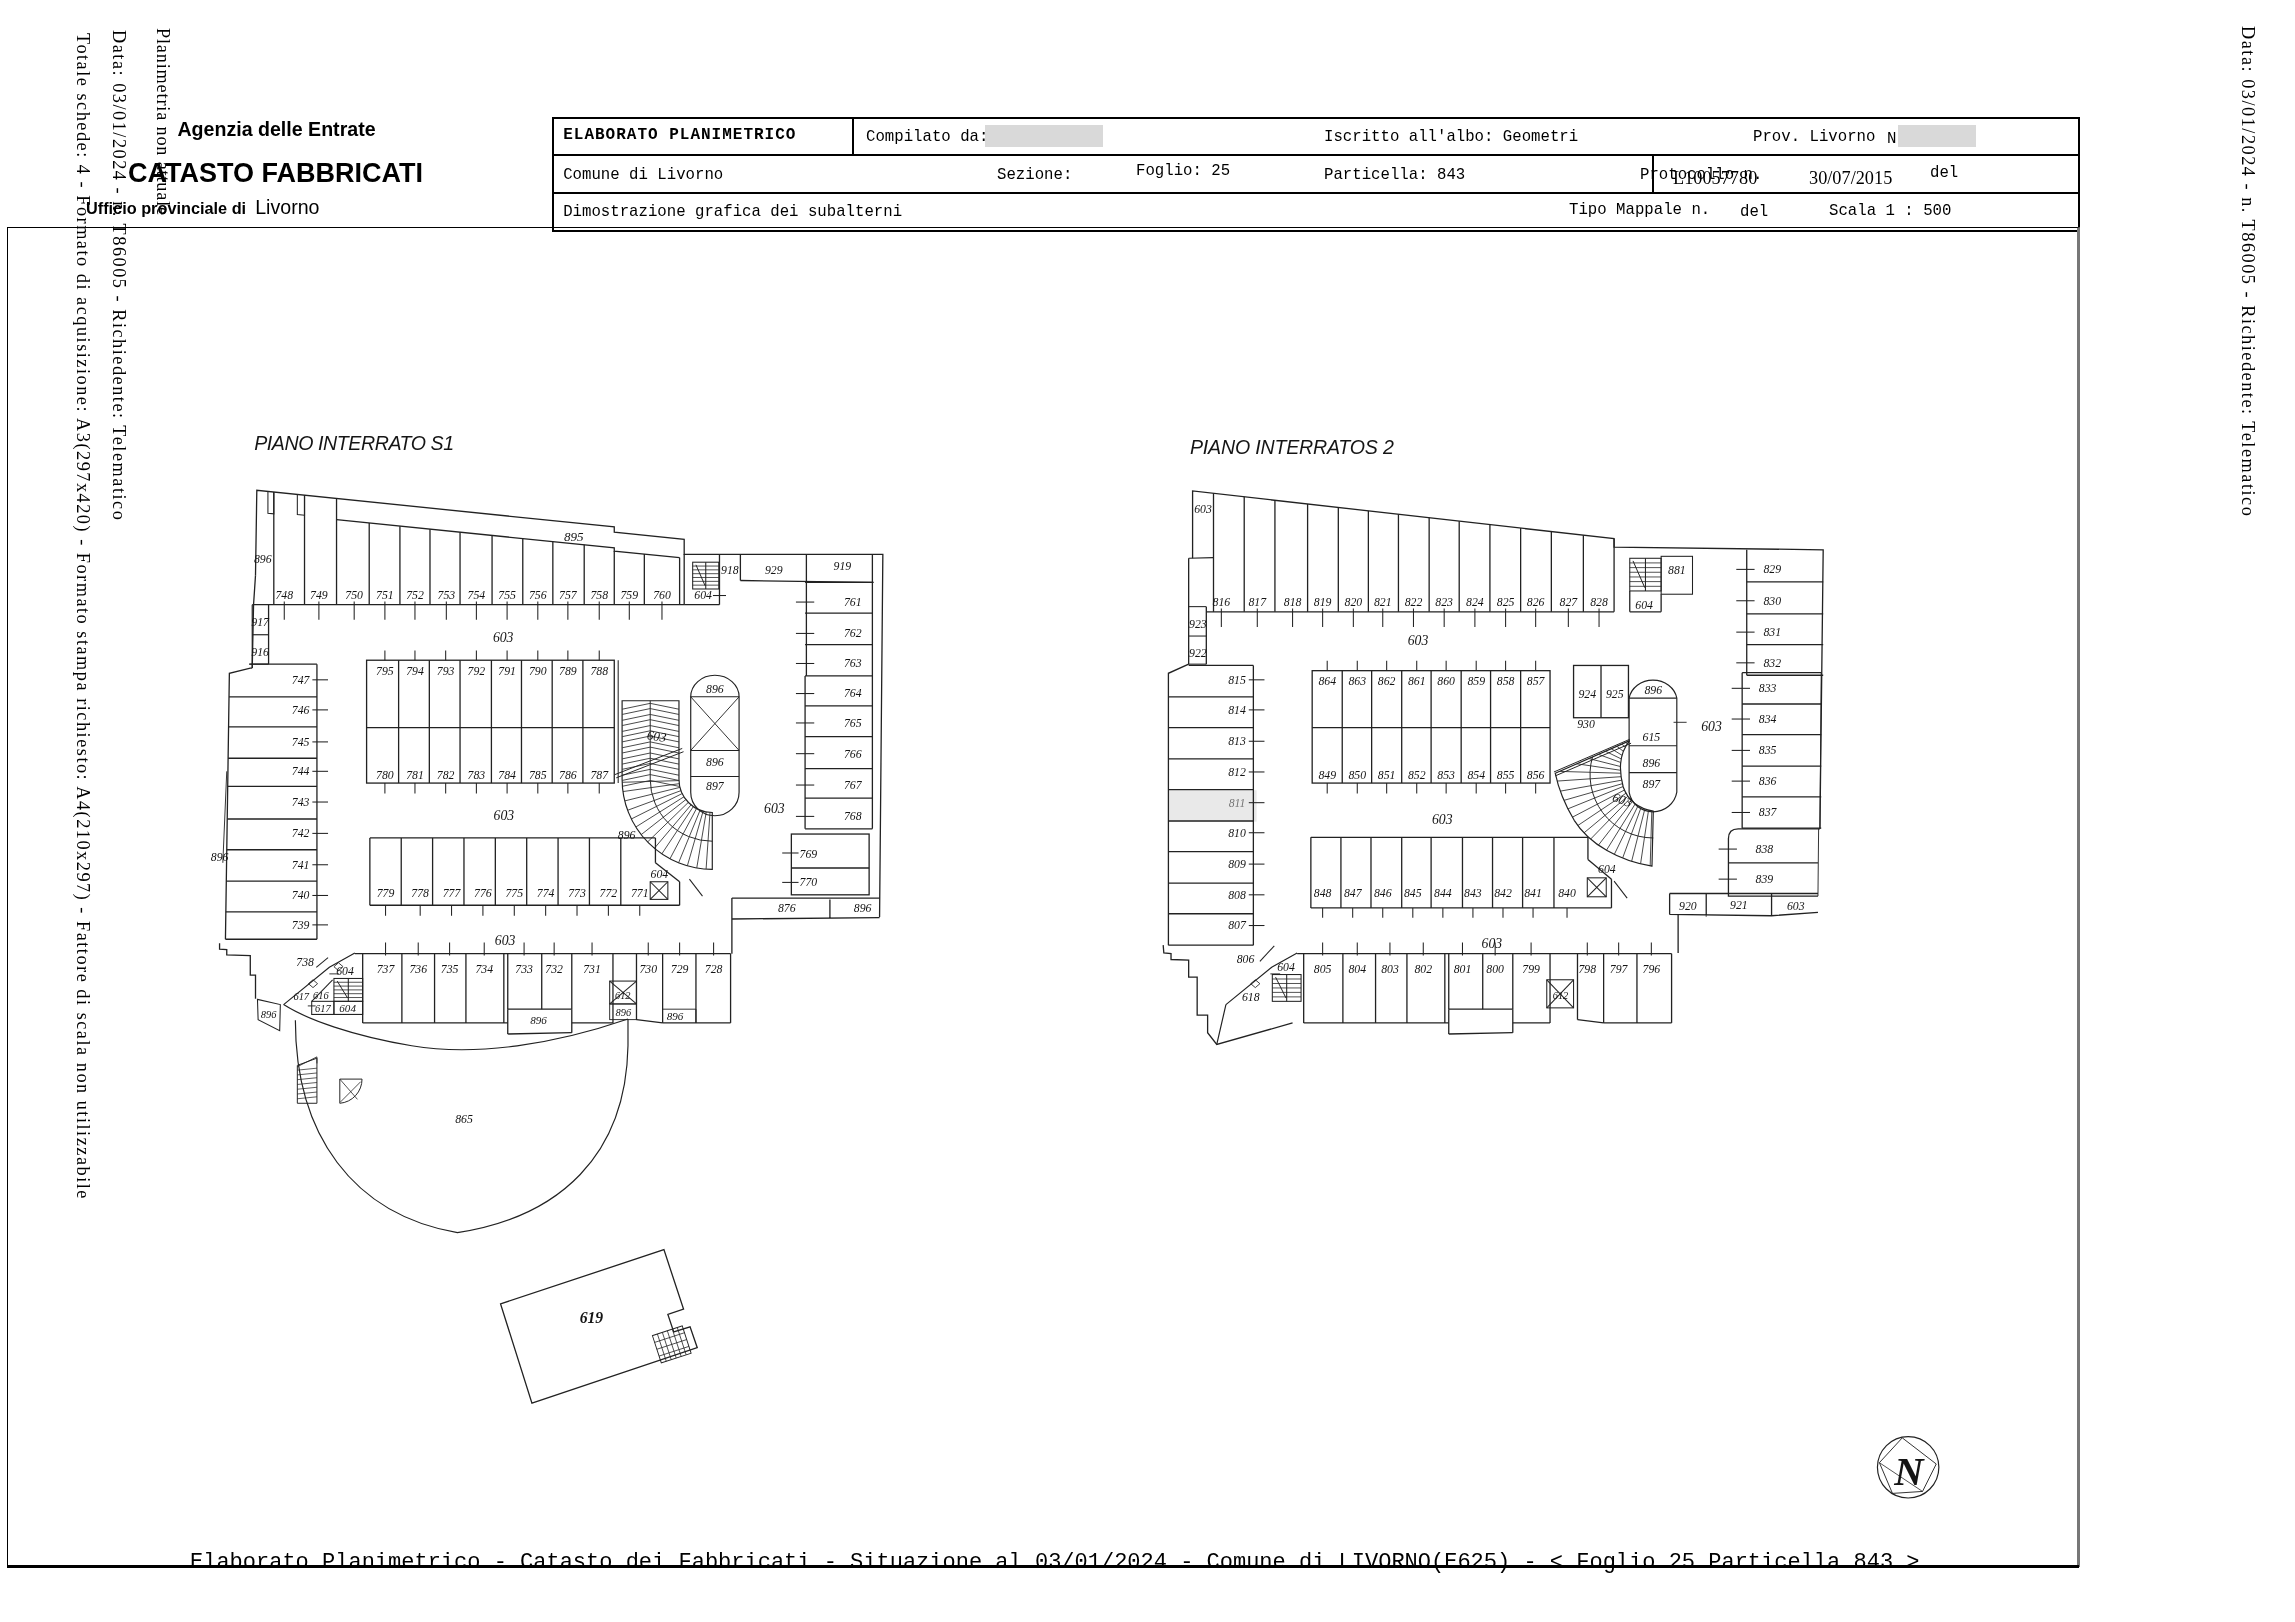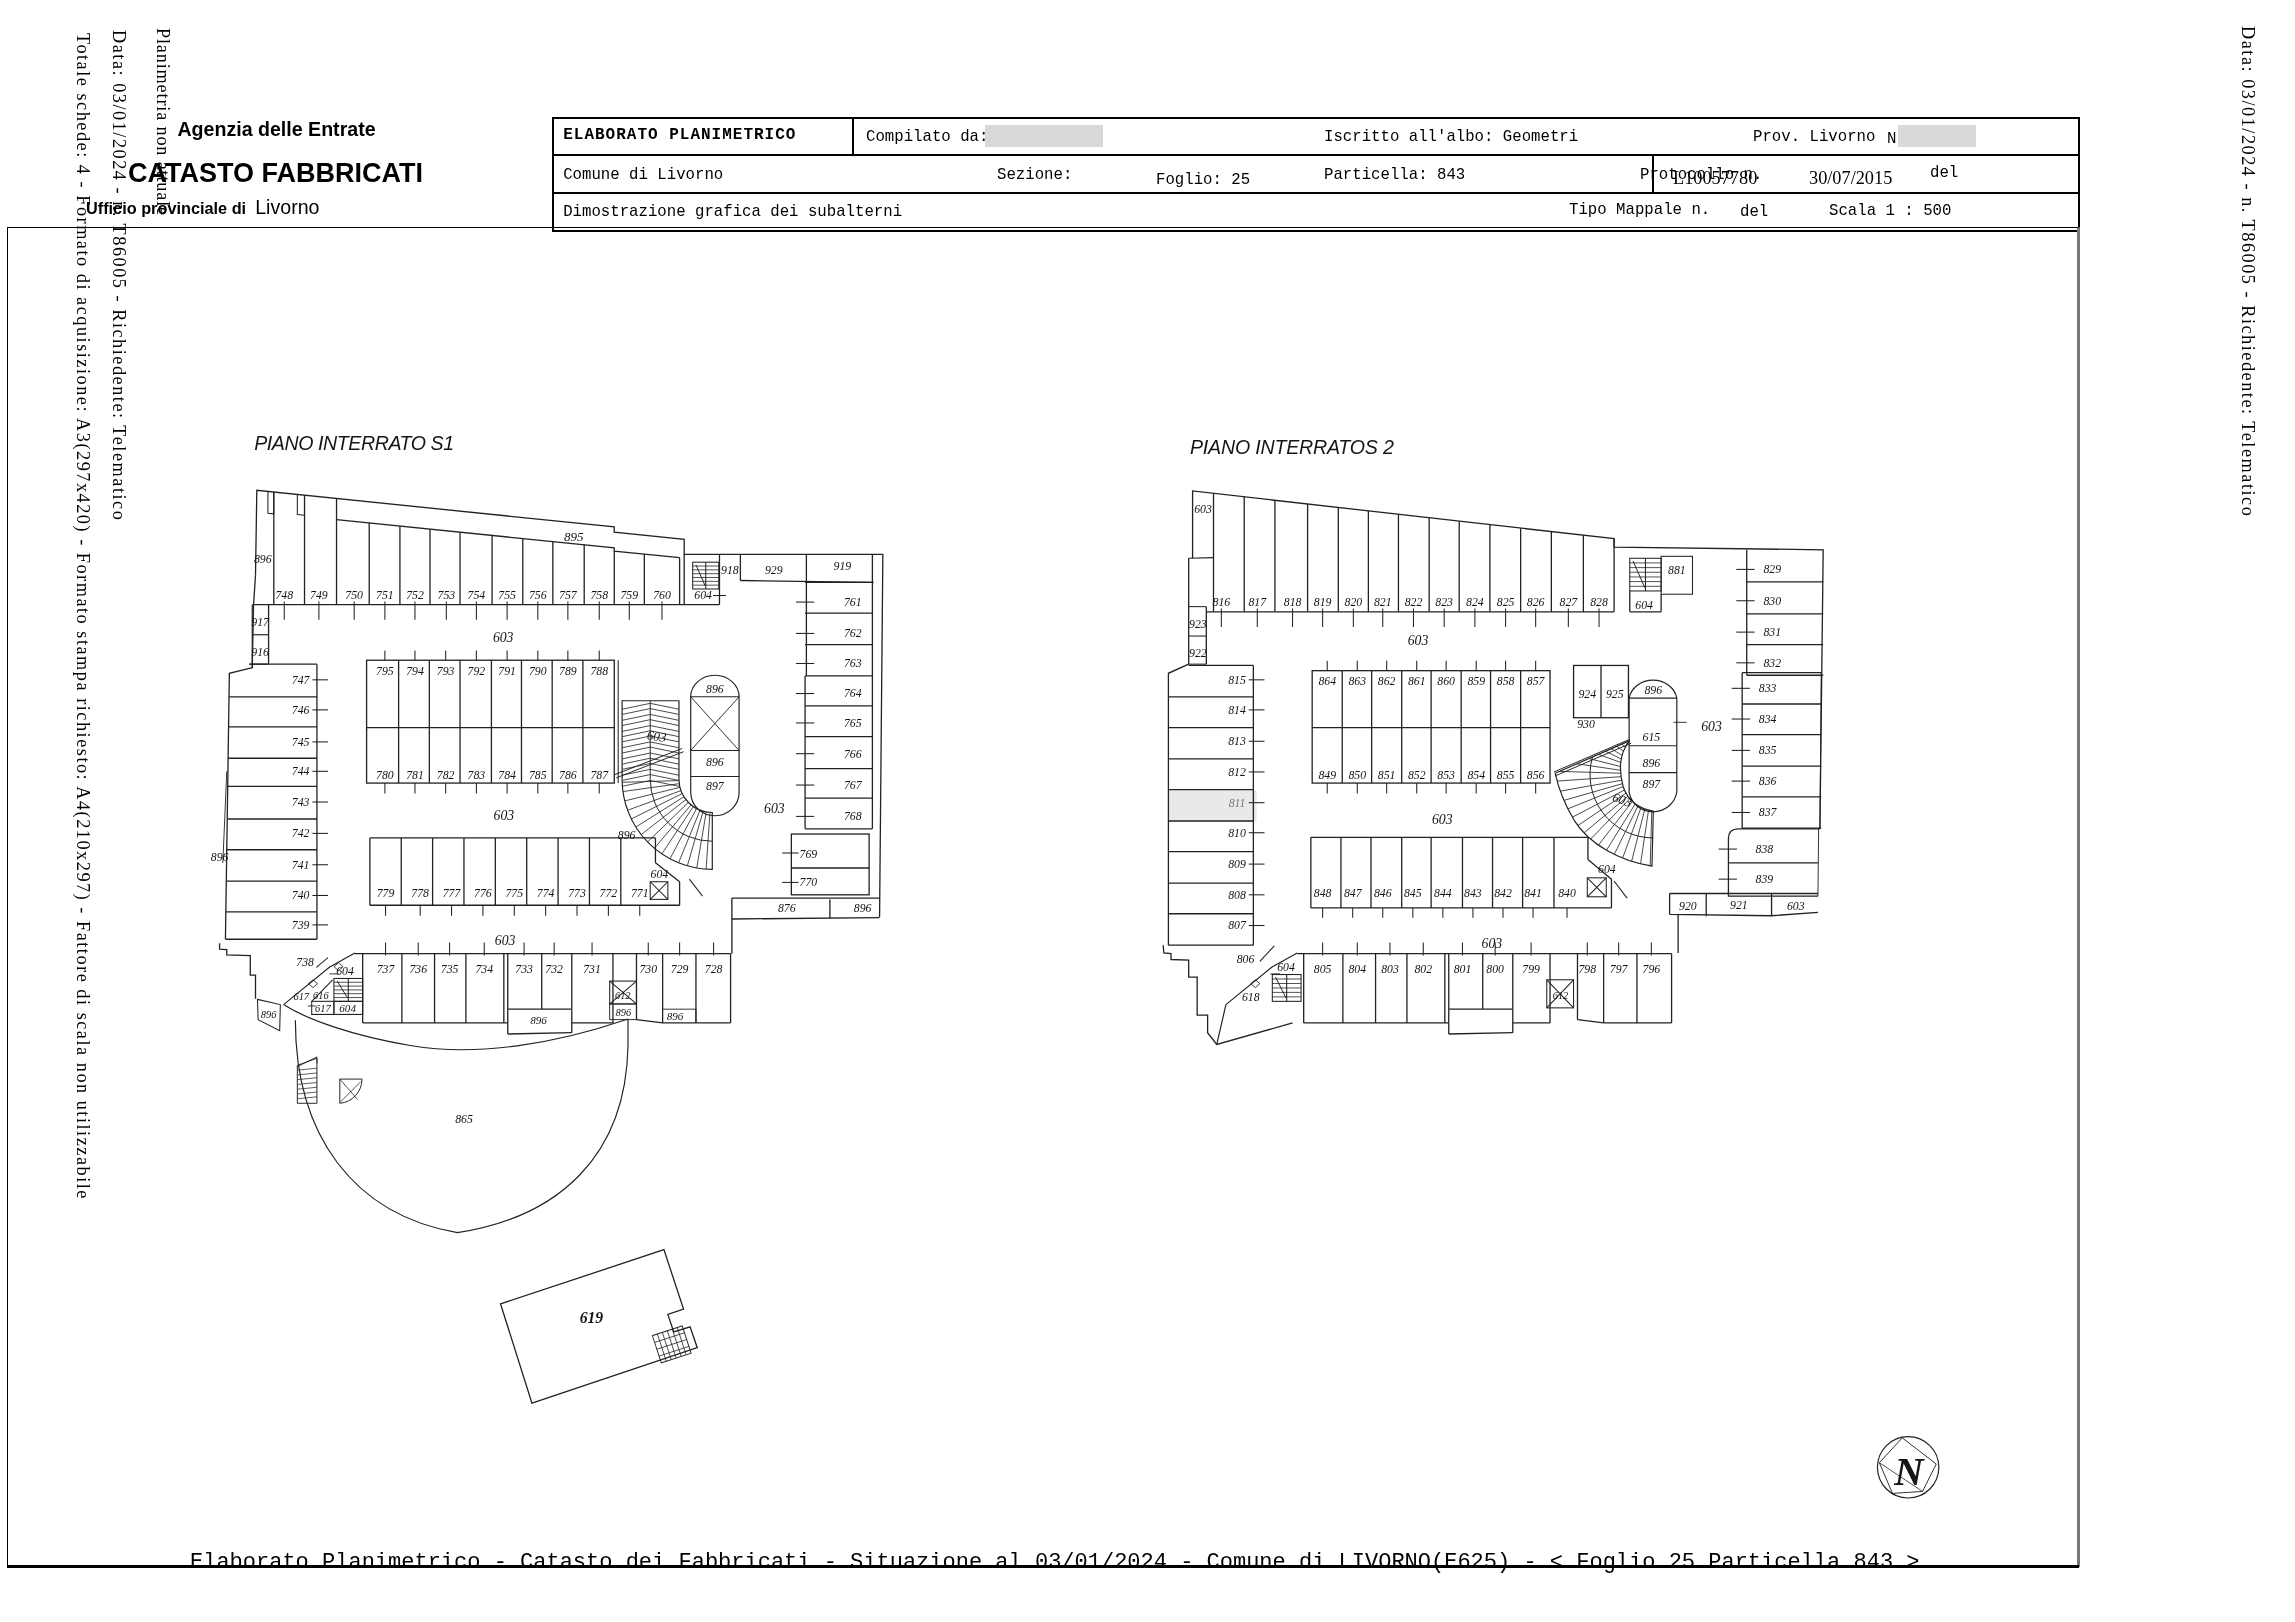--- a/index.html
+++ b/index.html
@@ -31,21 +31,21 @@
 <div style="position:absolute;left:431px;top:5.9px;width:118px;height:22px;background:#d9d9d9;"></div>
 <span style="position:absolute;left:770px;top:9.2px;">Iscritto all'albo: Geometri</span>
 <span style="position:absolute;left:1199px;top:9.2px;">Prov. Livorno</span>
 <span style="position:absolute;left:1333px;top:10.5px;">N.</span>
 
 <div style="position:absolute;left:1344px;top:5.9px;width:78px;height:22px;background:#d9d9d9;"></div>
 </div>
 <div style="position:absolute;left:0;top:37px;width:100%;height:36px;border-bottom:2px solid #000;">
 <span style="position:absolute;left:9.2px;top:9.8px;">Comune di Livorno</span>
 <span style="position:absolute;left:443px;top:9.8px;">Sezione:</span>
-<span style="position:absolute;left:582px;top:15px;margin-left:20px;">Foglio: 25</span>
+<span style="position:absolute;left:582px;top:6px;">Foglio: 25</span>
 <span style="position:absolute;left:770px;top:9.8px;">Particella: 843</span>
 <div style="position:absolute;left:1098px;top:-2px;width:0;height:40px;border-left:2px solid #000;"></div>
 <span style="position:absolute;left:1086px;top:9.8px;">Protocollo n.</span>
 <span style="position:absolute;left:1119px;top:11.8px;font-family:'Liberation Serif',serif;font-size:18.3px;">L10057780</span>
 <span style="position:absolute;left:1255px;top:11.8px;font-family:'Liberation Serif',serif;font-size:18.3px;">30/07/2015</span>
 <span style="position:absolute;left:1376px;top:7.8px;">del</span>
 </div>
 <div style="position:absolute;left:0;top:75px;width:100%;height:34px;">
 <span style="position:absolute;left:9.2px;top:9.2px;">Dimostrazione grafica dei subalterni</span>
 <span style="position:absolute;left:1015px;top:6.5px;">Tipo Mappale n.</span>

